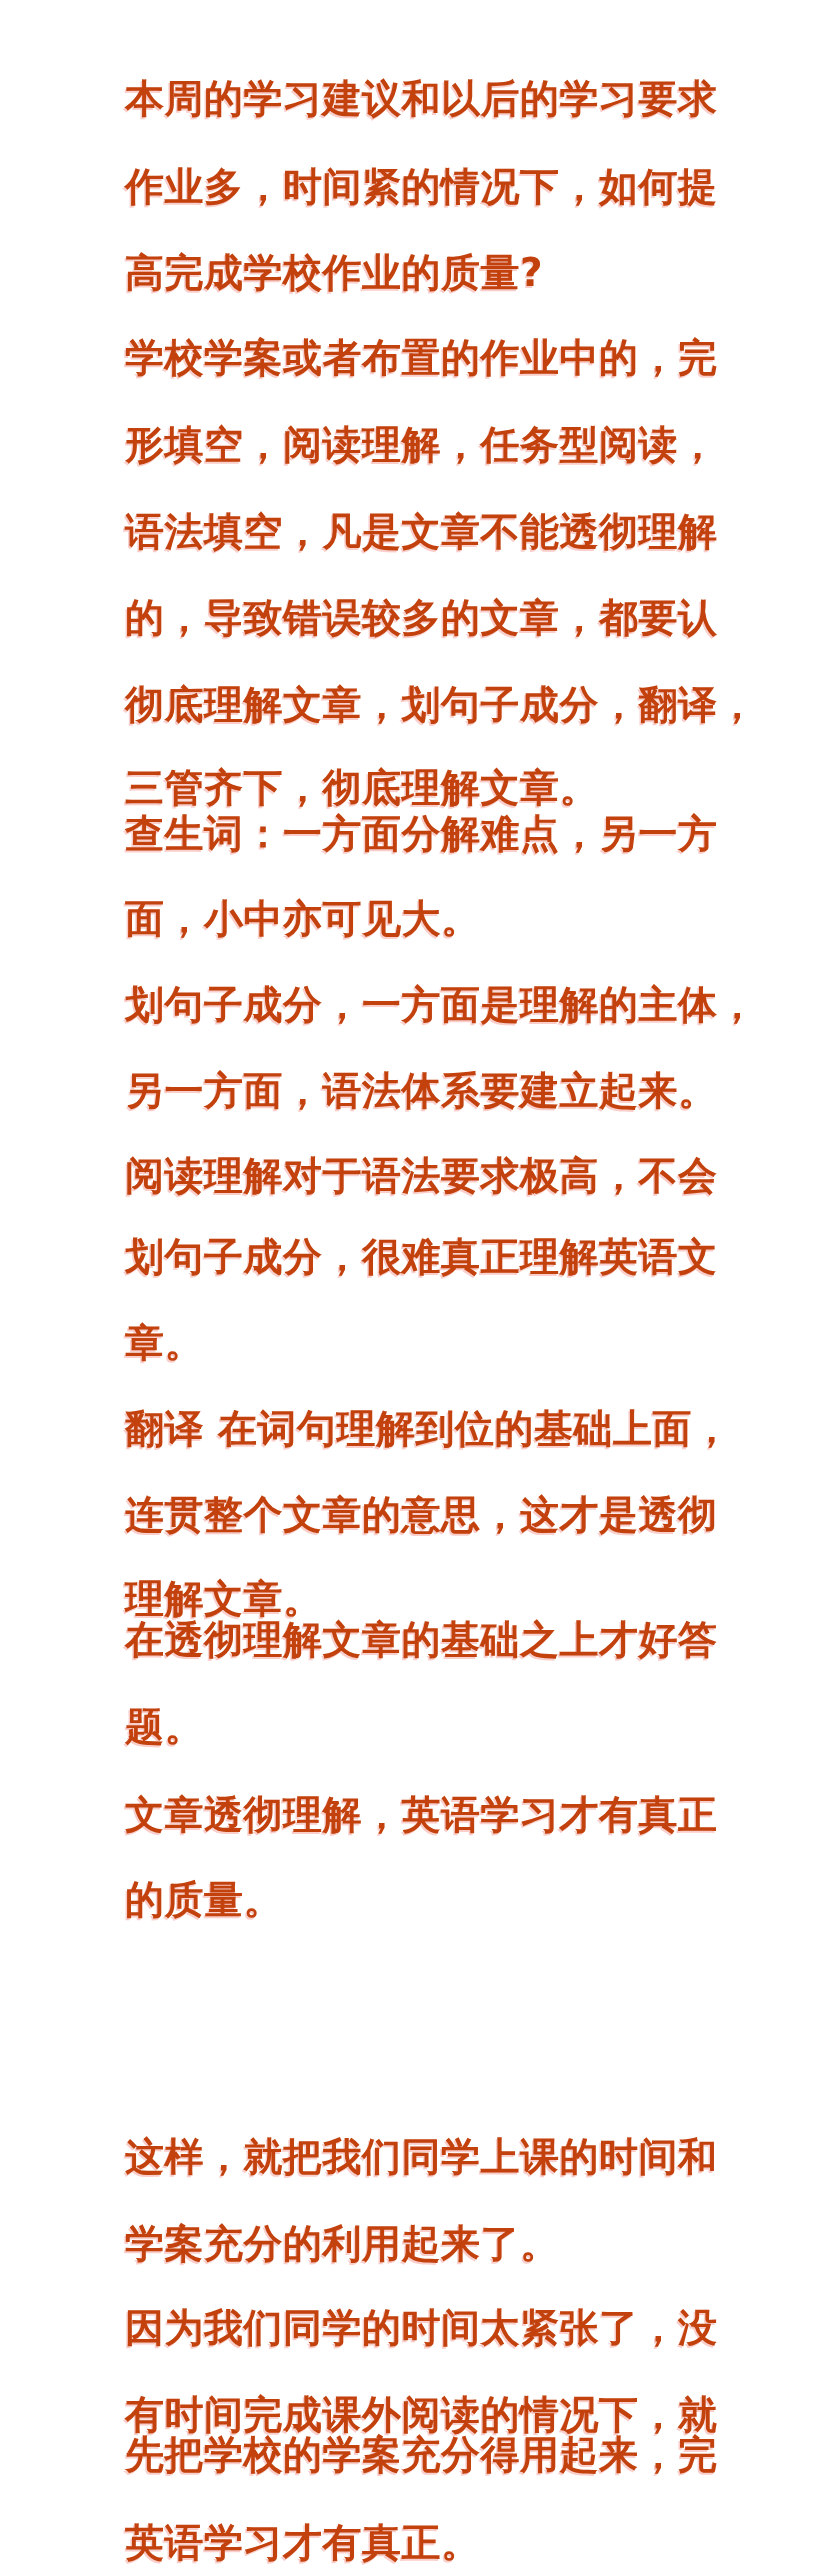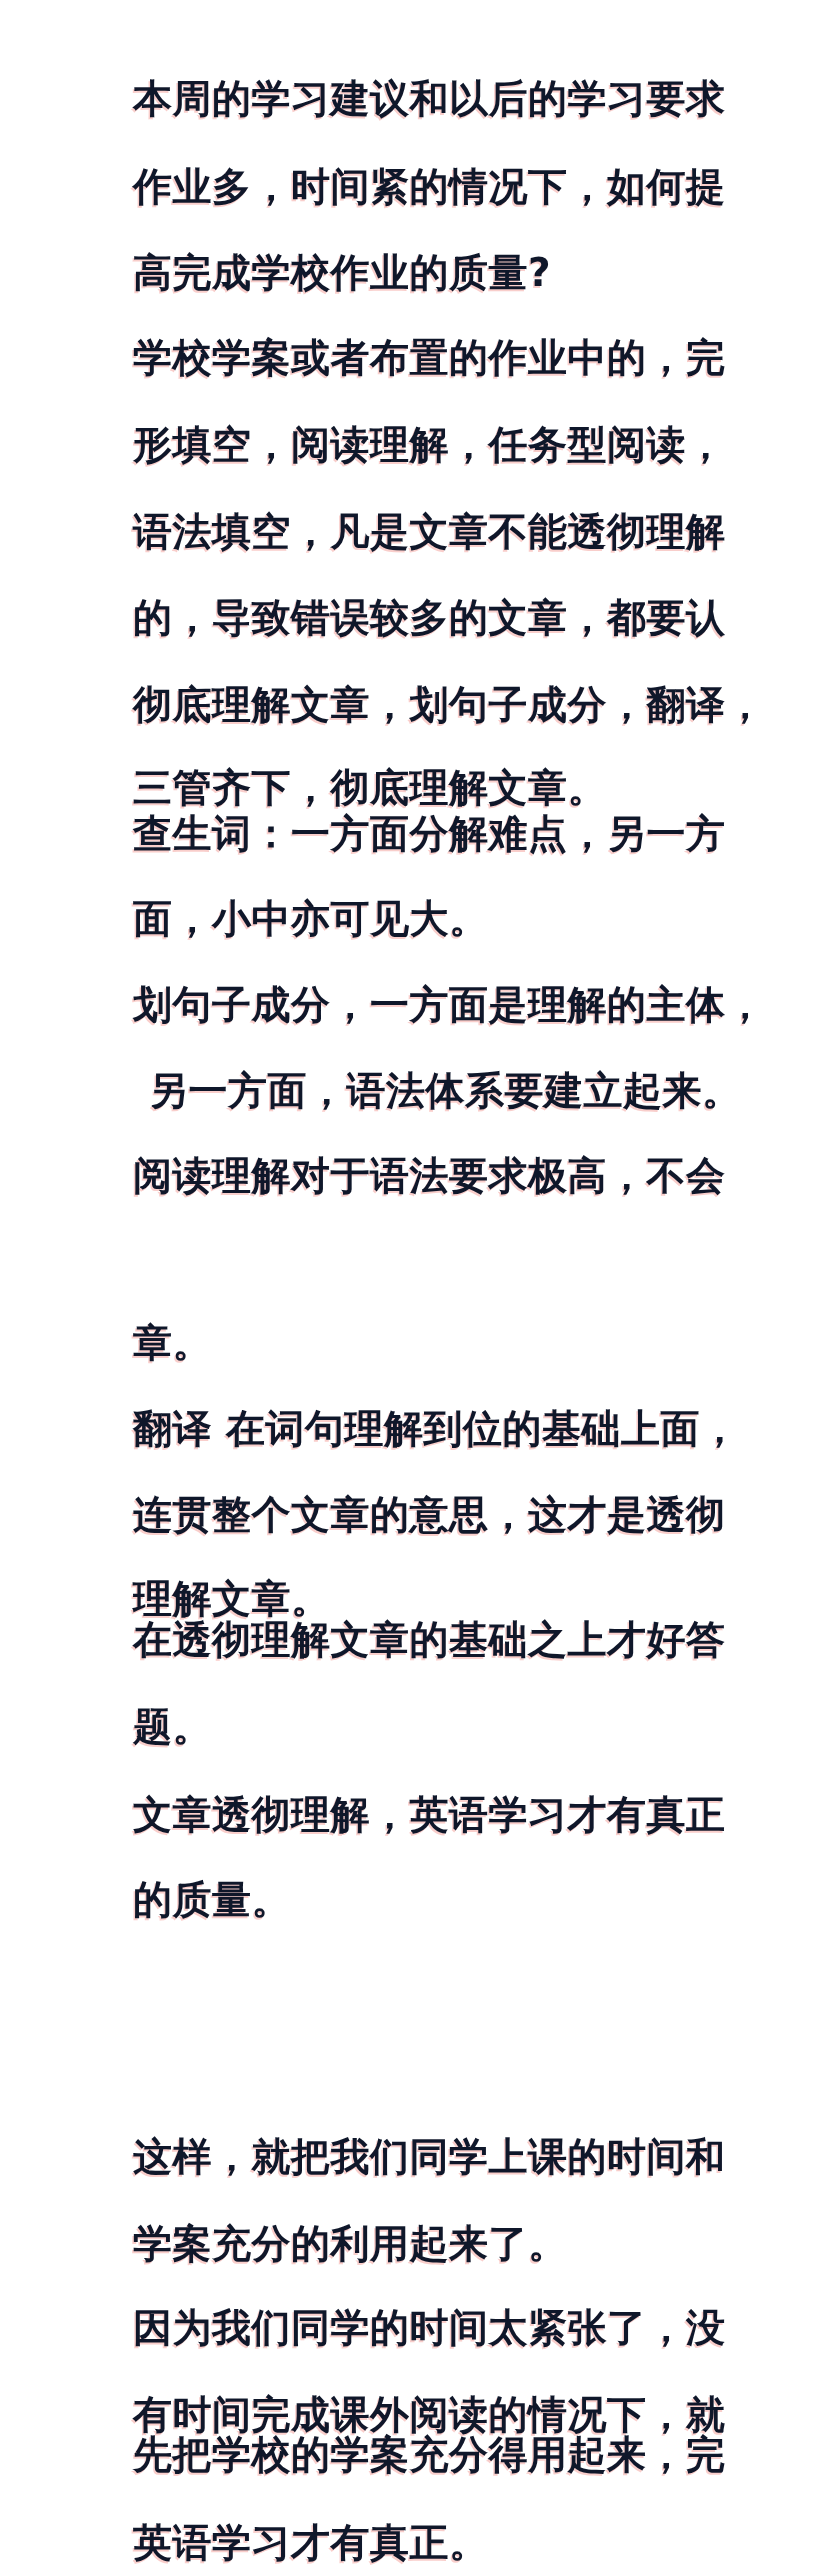--- a/index.html
+++ b/index.html
@@ -10,25 +10,25 @@
   .canvas {
     position: relative;
     width: 841px;
     height: 2643px;
     background: #ffffff;
     overflow: hidden;
     font-family: "DejaVu Sans", sans-serif;
   }
   .text-line {
     position: absolute;
-    left: 133px;
+    left: 125px;
     font-size: 39px;
     line-height: 39px;
     font-weight: 900;
-    color: #0f172a;
+    color: #c2410c;
     white-space: nowrap;
     letter-spacing: 0.5px;
     text-shadow: -1.5px 1.5px 0 rgba(232, 80, 70, 0.28);
   }
 </style>
 </head>
 <body>
 
 <div class="canvas">
   <div class="text-line" style="top: 79px;">本周的学习建议和以后的学习要求</div>
@@ -36,22 +36,23 @@
   <div class="text-line" style="top: 253px;">高完成学校作业的质量?</div>
   <div class="text-line" style="top: 338px;">学校学案或者布置的作业中的，完</div>
   <div class="text-line" style="top: 425px;">形填空，阅读理解，任务型阅读，</div>
   <div class="text-line" style="top: 512px;">语法填空，凡是文章不能透彻理解</div>
   <div class="text-line" style="top: 598px;">的，导致错误较多的文章，都要认</div>
   <div class="text-line" style="top: 685px;">彻底理解文章，划句子成分，翻译，</div>
   <div class="text-line" style="top: 768px;">三管齐下，彻底理解文章。</div>
   <div class="text-line" style="top: 814px;">查生词：一方面分解难点，另一方</div>
   <div class="text-line" style="top: 899px;">面，小中亦可见大。</div>
   <div class="text-line" style="top: 985px;">划句子成分，一方面是理解的主体，</div>
-  <div class="text-line" style="top: 1071px; margin-left: 16px;">另一方面，语法体系要建立起来。</div>
+  <div class="text-line" style="top: 1071px;">另一方面，语法体系要建立起来。</div>
   <div class="text-line" style="top: 1156px;">阅读理解对于语法要求极高，不会</div>
+  <div class="text-line" style="top: 1237px;">划句子成分，很难真正理解英语文</div>
   <div class="text-line" style="top: 1323px;">章。</div>
   <div class="text-line" style="top: 1409px;">翻译 在词句理解到位的基础上面，</div>
   <div class="text-line" style="top: 1495px;">连贯整个文章的意思，这才是透彻</div>
   <div class="text-line" style="top: 1579px;">理解文章。</div>
   <div class="text-line" style="top: 1620px;">在透彻理解文章的基础之上才好答</div>
   <div class="text-line" style="top: 1707px;">题。</div>
   <div class="text-line" style="top: 1795px;">文章透彻理解，英语学习才有真正</div>
   <div class="text-line" style="top: 1880px;">的质量。</div>
   <div class="text-line" style="top: 2137px;">这样，就把我们同学上课的时间和</div>
   <div class="text-line" style="top: 2224px;">学案充分的利用起来了。</div>

